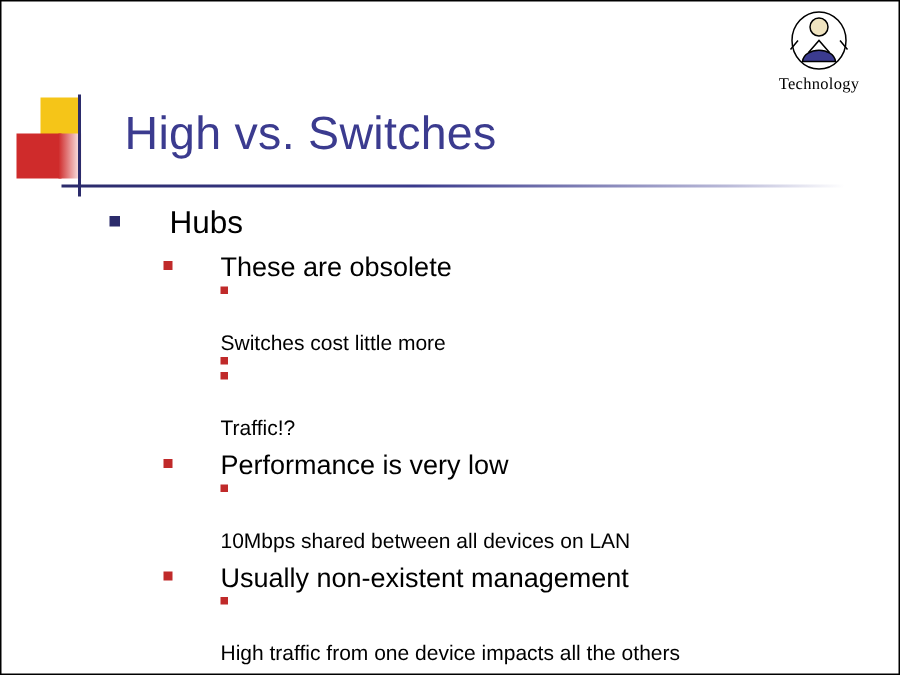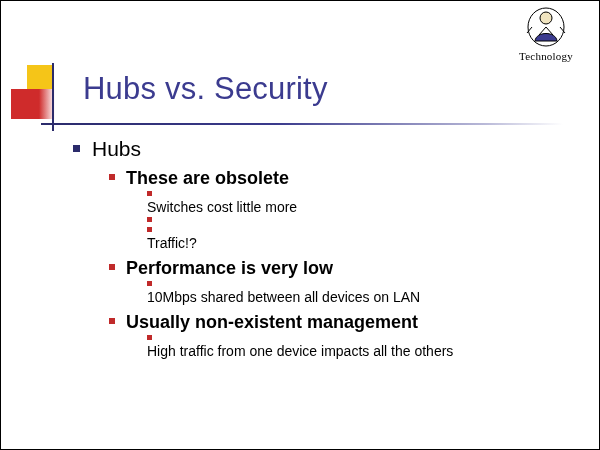--- a/index.html
+++ b/index.html
@@ -111,34 +111,35 @@
   
   .body {
     position: absolute;
     left: 72px;
     top: 136px;
     right: 20px;
   }
   .row {
     display: flex;
     align-items: baseline;
+    gap: 21px;
   }
   .bullet {
     flex: 0 0 auto;
     display: inline-block;
     background: #c02a2a;
   }
 
   
   .lvl1 { margin-left: 0px; margin-bottom: 2px; }
   .lvl1 .bullet { width: 7px; height: 7px; background:#2b2b6b; margin-right: 12px; position: relative; top: -4px; }
   .lvl1 .txt { font-size: 21px; color: #000; }
 
   
-  .lvl2 { margin-left: 36px; margin-top: 7px; font-weight: bold; }
+  .lvl2 { margin-left: 36px; margin-top: 7px; }
   .lvl2 .bullet { width: 6px; height: 6px; margin-right: 11px; position: relative; top: -4px; }
   .lvl2 .txt { font-size: 18px; color: #000; }
 
   
   .lvl3 { margin-left: 74px; margin-top: 5px; flex-direction: column; }
   .lvl3 .bullet { width: 5px; height: 5px; margin-right: 10px; position: relative; top: -3px; }
   .lvl3 .txt { font-size: 14px; color: #000; }
 </style>
 </head>
 <body>
@@ -159,21 +160,21 @@
   </div>
 
   <div class="deco">
     <div class="sq-yellow"></div>
     <div class="sq-red"></div>
     <div class="sq-red2"></div>
     <div class="vline"></div>
   </div>
   <div class="hline"></div>
 
-  <div class="slide-title">Hubs vs. Security</div>
+  <div class="slide-title">High vs. Switches</div>
 
   <div class="body">
 
     <div class="row lvl1">
       <span class="bullet"></span>
       <span class="txt">Hubs</span>
     </div>
 
     <div class="row lvl2">
       <span class="bullet"></span>

